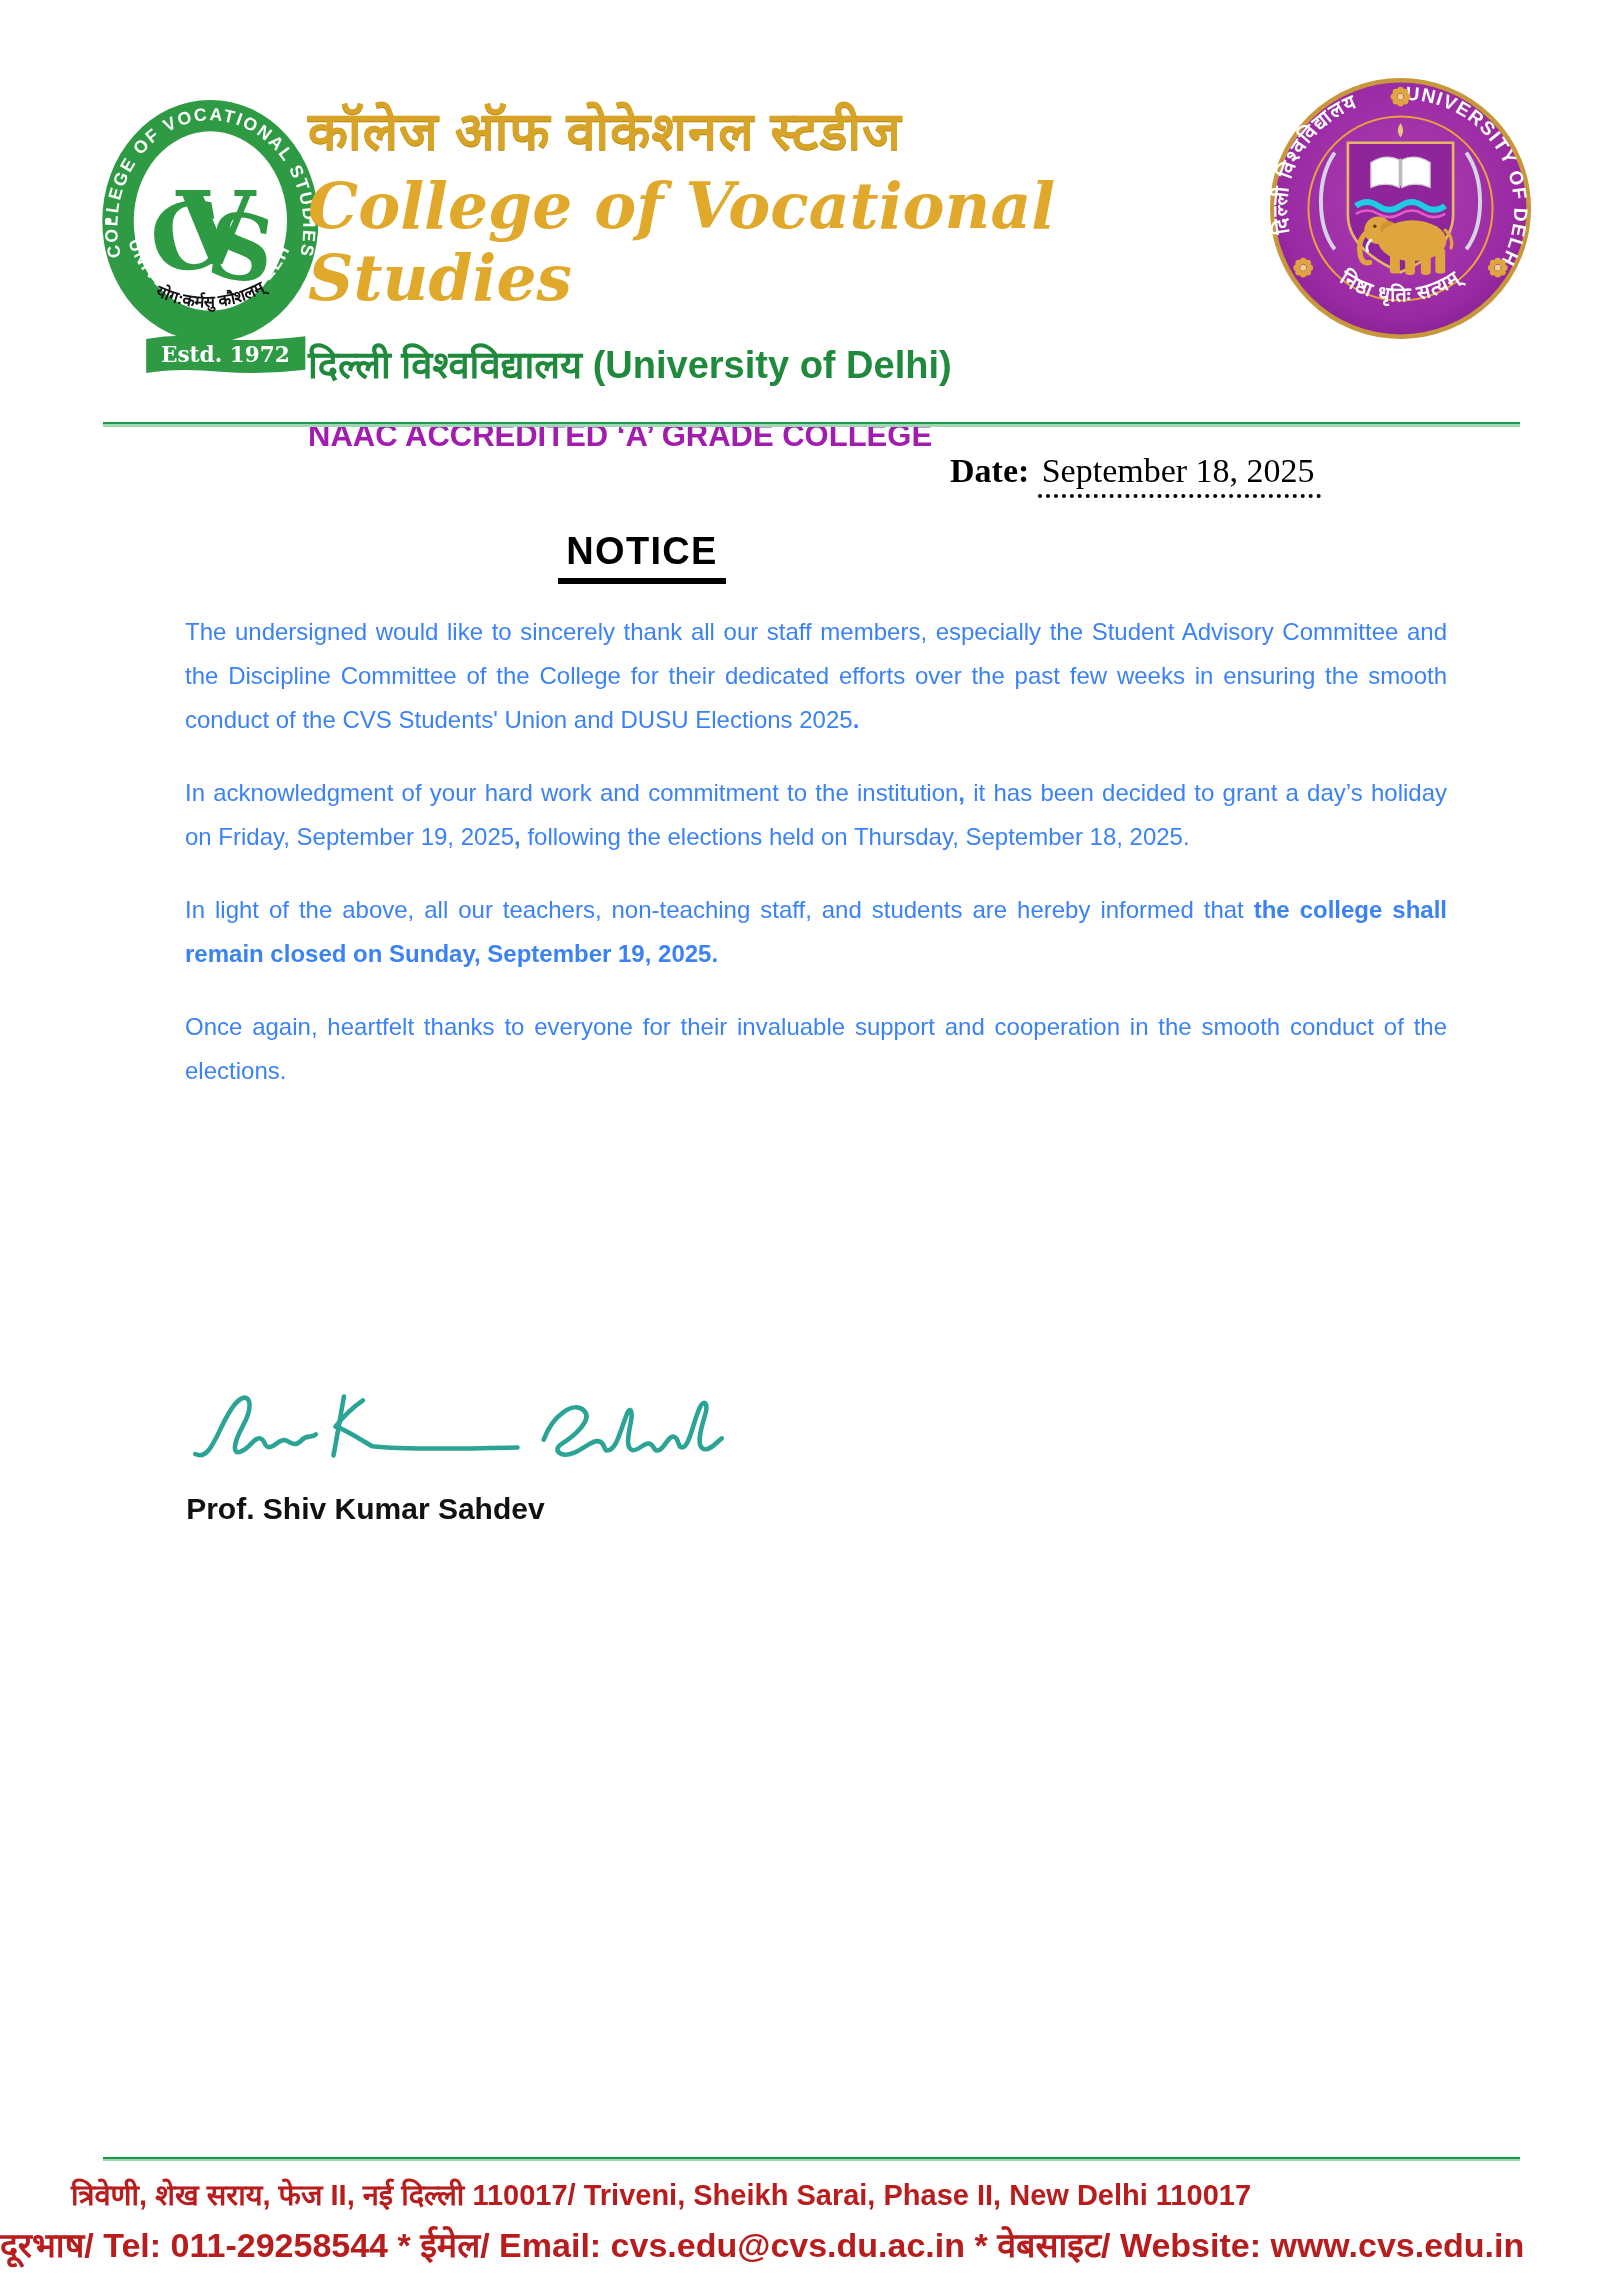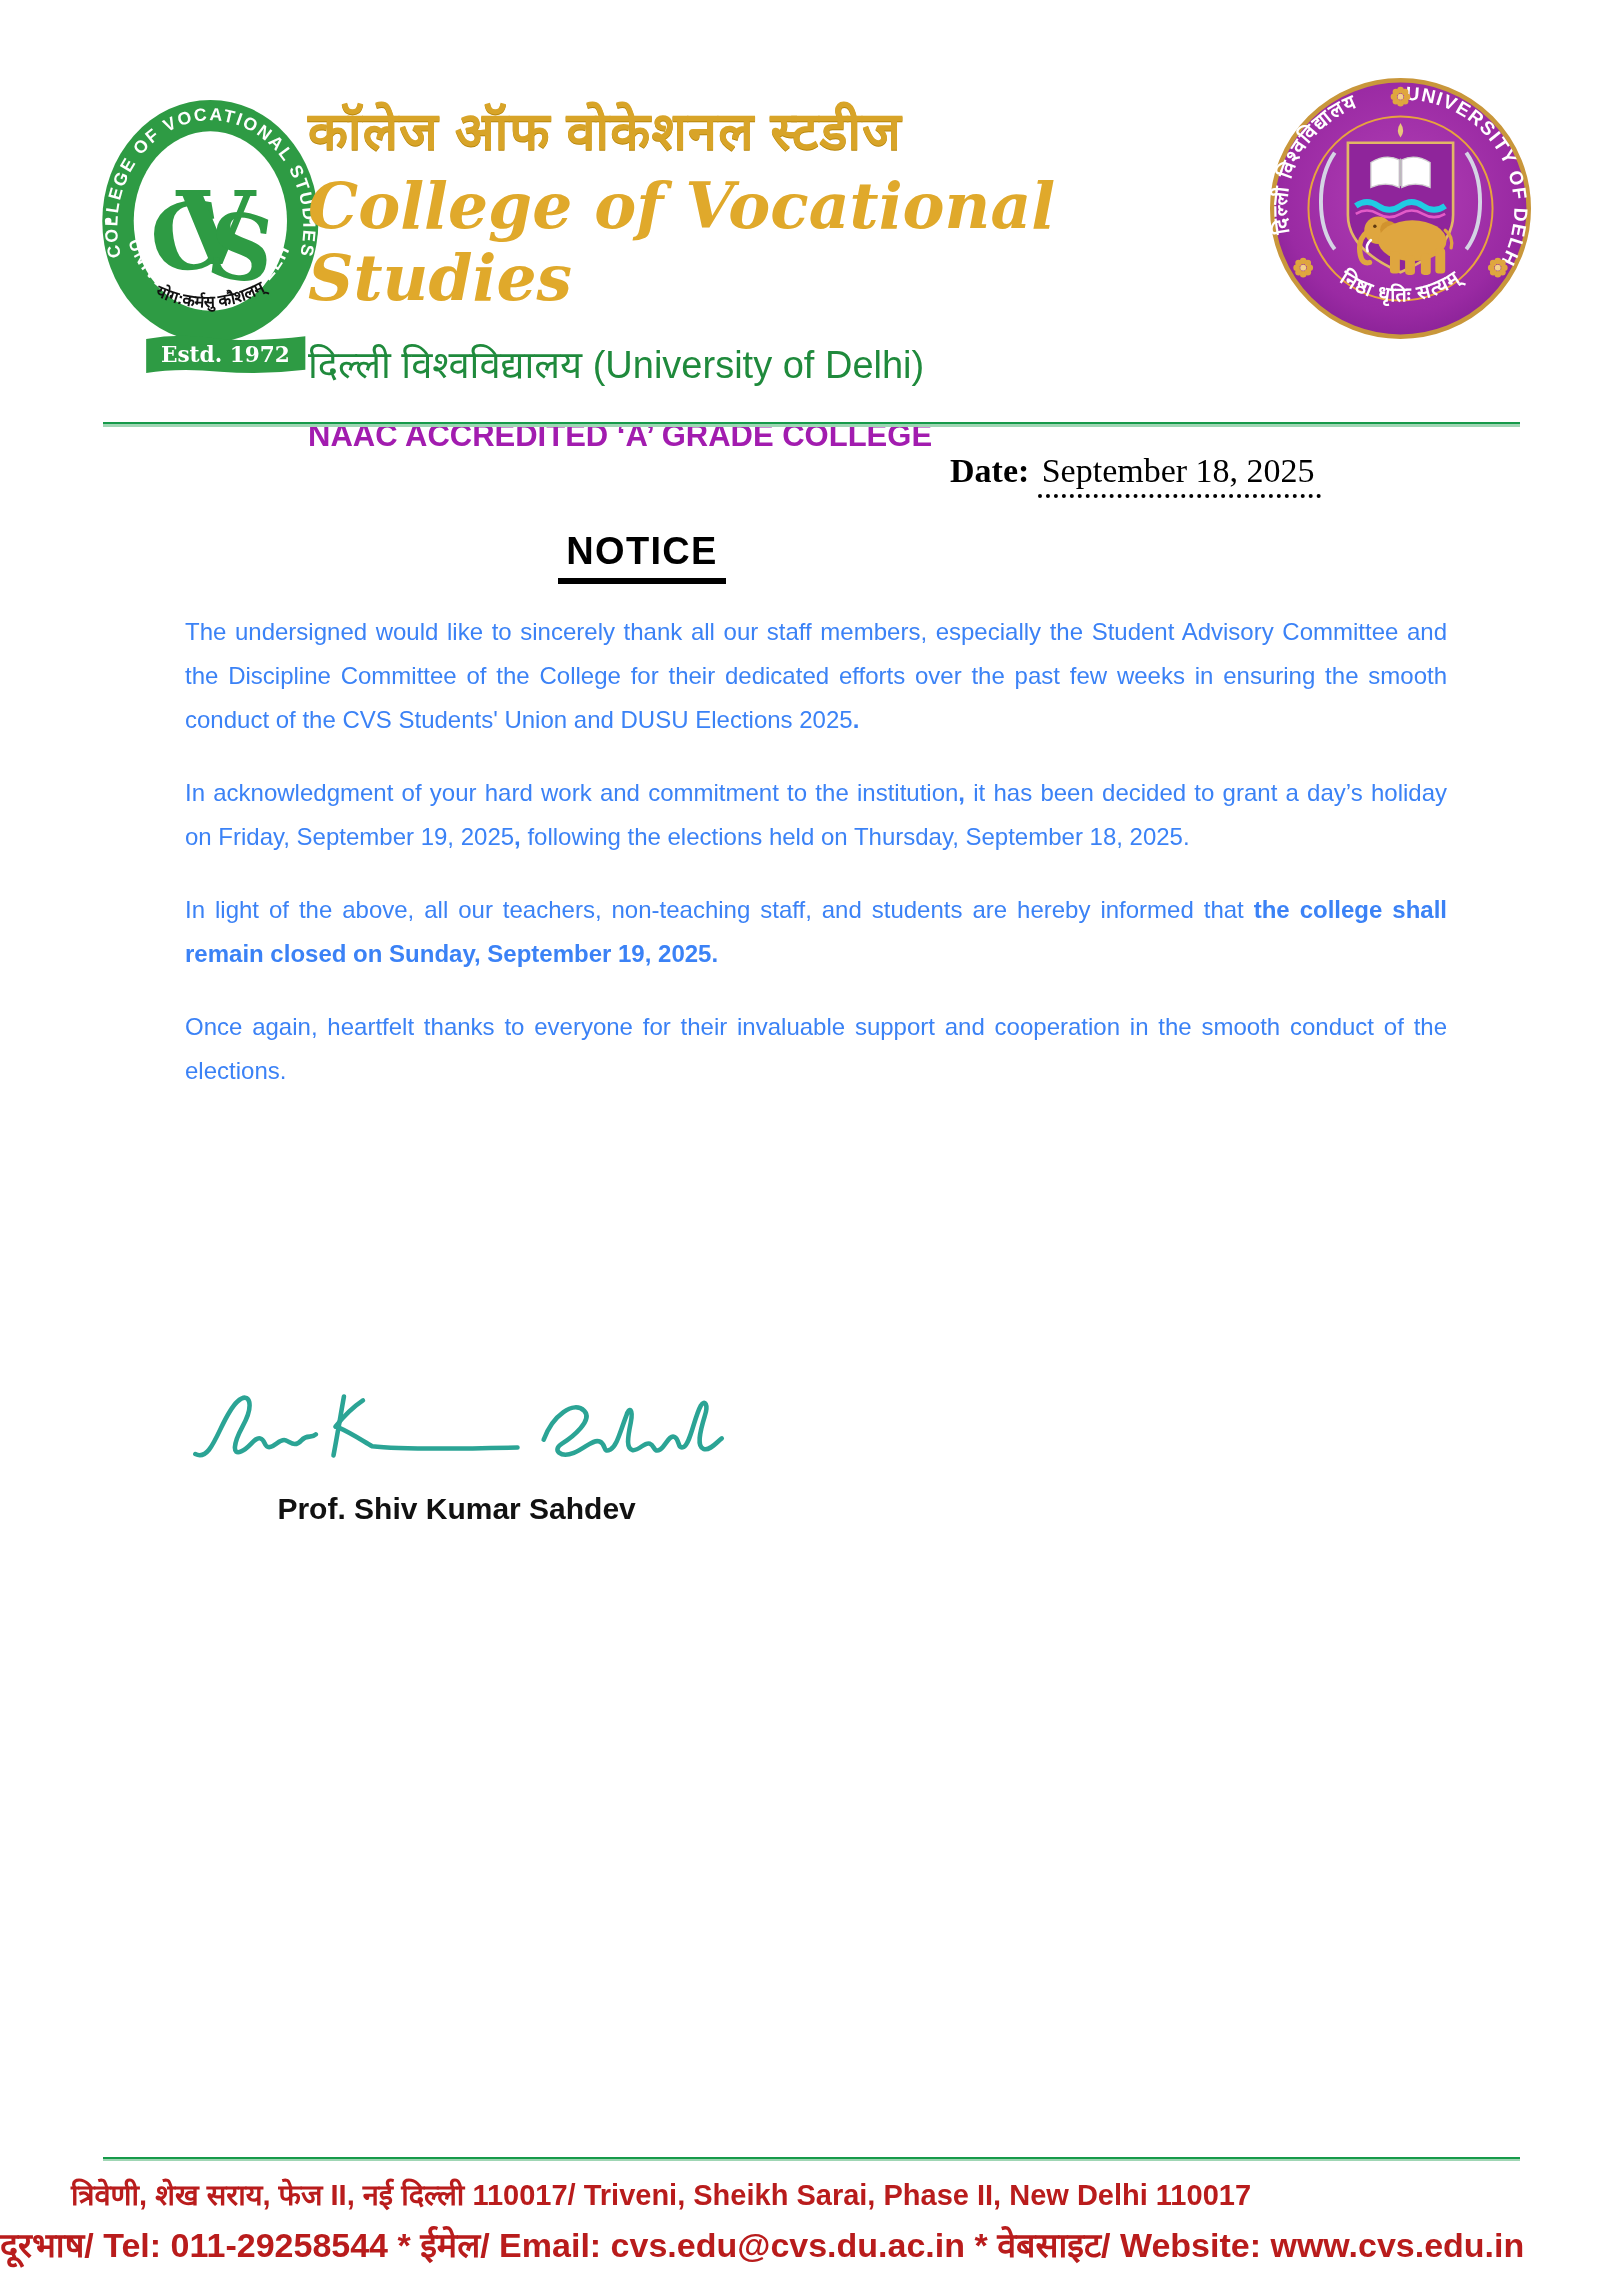--- a/index.html
+++ b/index.html
@@ -25,21 +25,21 @@
   .title-hindi {
     font-size: 52px; font-weight: 700; color: #D8A428;
     line-height: 1.15; letter-spacing: 1.3px;
     text-shadow: 0 0.7px 0 #b8860b;
   }
   .title-english {
     font-family: "DejaVu Serif", serif; font-style: italic; font-weight: 700;
     font-size: 63px; color: #E0A92B; line-height: 1.15; margin-top: 7.9px;
   }
   .title-du {
-    font-size: 38px; font-weight: 400; color: #1F8A3C; margin-top: 22px;
+    font-size: 38px; font-weight: 700; color: #1F8A3C; margin-top: 22px;
   }
   .title-naac {
     font-size: 31px; font-weight: 800; color: #a21caf; margin-top: 29px; letter-spacing: 0px;
   }
   .header-rule {
     position: absolute; left: 103px; top: 422px; width: 1417px; height: 4.6px;
     background: linear-gradient(to bottom, #169a4a 0%, #169a4a 45%, #9fd6b4 45%, #9fd6b4 100%);
   }
 
   
@@ -62,21 +62,21 @@
   .body-text {
     position: absolute; left: 185px; top: 610px; width: 1262px;
     font-size: 24px; line-height: 44px; text-align: justify; color: #3b82f6;
   }
   .body-text p { margin: 0 0 29px 0; }
   .body-text b { font-weight: 700; }
 
   
   .sig-block { position: absolute; left: 177px; top: 1374px; }
   .sig-svg { display: block; width: 550px; height: 115px; }
-  .sig-name { font-size: 30px; font-weight: 700; color: #111; margin-top: 2.6px; margin-left: 9.2px; text-align: center; }
+  .sig-name { font-size: 30px; font-weight: 700; color: #111; margin-top: 2.6px; margin-left: 9.2px; }
   .sig-role { font-size: 29px; color: #111; margin-top: 5.2px; margin-left: 9.2px; }
 
   
   .footer-rule {
     position: absolute; left: 103px; top: 2157px; width: 1417px; height: 3.9px;
     background: linear-gradient(to bottom, #169a4a 0%, #169a4a 50%, #9fd6b4 50%, #9fd6b4 100%);
   }
   .footer-line {
     position: absolute; left: 0; width: 1322px; text-align: center;
     color: #b91c1c; font-weight: 700; white-space: nowrap;

